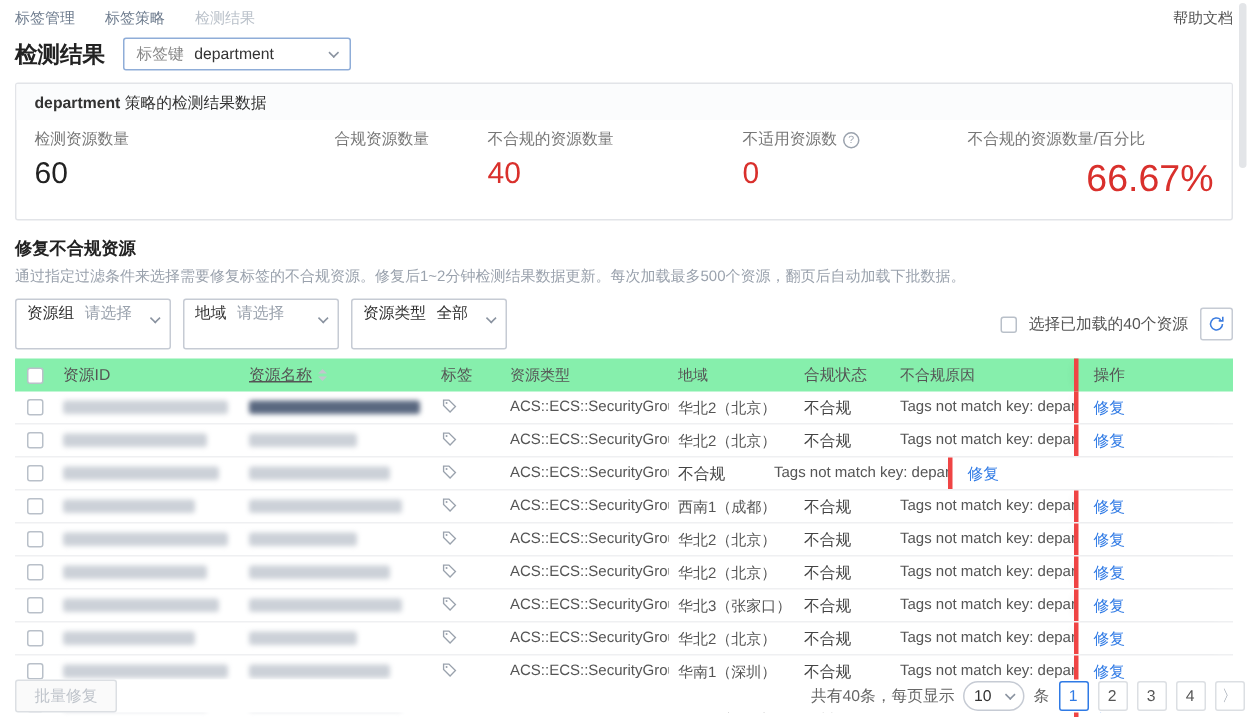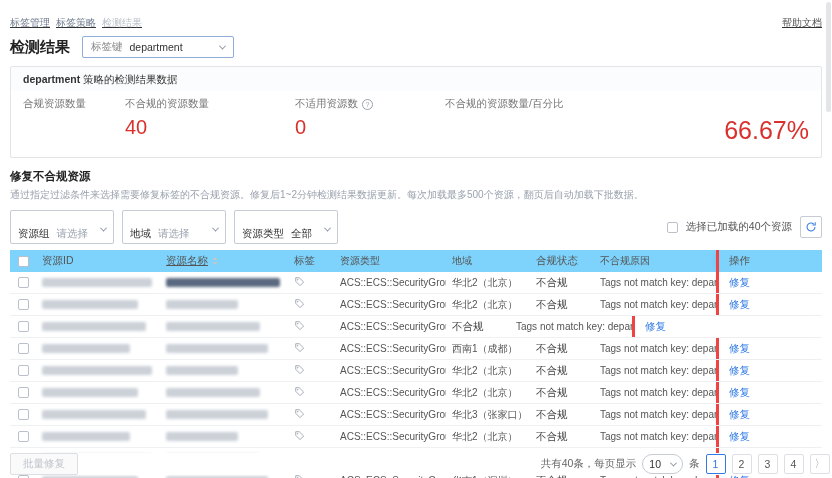--- a/index.html
+++ b/index.html
@@ -3,21 +3,21 @@
 <meta charset="utf-8">
 <style>
   * { box-sizing: border-box; margin: 0; padding: 0; }
   html,body { width: 832px; height: 478px; }
   body {
     font-family: "Liberation Sans", "DejaVu Sans", sans-serif;
     font-size: 11px; color: #333; background: #fff;
     position: relative; overflow: hidden;
   }
   
-  .topbar { display: flex; align-items: center; gap: 6px; padding: 16px 10px 3px; font-size: 10px; text-decoration: underline; }
+  .topbar { display: flex; align-items: center; gap: 20px; padding: 5px 10px 3px; font-size: 10px; }
   .crumb { color: #6e7c8e; cursor: pointer; }
   .crumb.current { color: #b9c0c9; cursor: default; }
   .help-link { margin-left: auto; color: #555; cursor: pointer; }
   
   .title-row { display: flex; align-items: center; gap: 12px; padding: 3px 10px 8px; }
   .page-title { font-size: 15px; font-weight: bold; color: #222; }
   .key-select { display: flex; align-items: center; gap: 7px; width: 152px; height: 22px;
     border: 1px solid #8fadd8; border-radius: 2px; padding: 0 8px; font-size: 10.5px; background: #fff; cursor: pointer; }
   .key-select .lbl { color: #888; }
   .key-select .val { color: #333; }
@@ -32,30 +32,30 @@
   .metric-value { font-size: 20px; margin-top: 5px; color: #222; }
   .metric-value.red { color: #d9302c; }
   .m0 { width: 200px; } .m1 { width: 102px; } .m2 { width: 170px; } .m3 { width: 150px; } .m4 { flex: 1; }
   .m4 .metric-value { font-weight: normal; font-size: 25px; text-align: right; }
   .info-ic { width: 11px; height: 11px; border-radius: 50%; border: 1px solid #9aa2ad; color: #9aa2ad;
     font-size: 7px; display: inline-flex; align-items: center; justify-content: center; flex: none; }
   
   .repair-title { margin: 11px 10px 0; font-size: 11.5px; font-weight: bold; color: #222; }
   .repair-desc { margin: 4px 10px 0; font-size: 10px; color: #9aa2ad; }
   .filter-row { margin: 8px 10px 0; display: flex; align-items: center; gap: 8px; }
-  .f-select { display: flex; align-items: flex-start; gap: 7px; height: 22px; min-width: 104px;
+  .f-select { display: flex; align-items: flex-end; gap: 7px; height: 22px; min-width: 104px;
     border: 1px solid #c6cbd4; border-radius: 2px; padding: 16px 7px; font-size: 10.5px; background: #fff; cursor: pointer; }
   .f-select .ph { color: #9aa2ad; }
   .filter-right { margin-left: auto; display: flex; align-items: center; gap: 8px; font-size: 10.5px; color: #555; }
   .cb { display: inline-block; width: 11px; height: 11px; border: 1px solid #b9c0c9; border-radius: 2px; background: #fff; cursor: pointer; flex: none; }
   .refresh-btn { width: 22px; height: 22px; border: 1px solid #c6cbd4; border-radius: 2px; background: #fff;
     display: flex; align-items: center; justify-content: center; cursor: pointer; }
   
   .table { margin: 6px 10px 0; font-size: 10.5px; }
-  .thead { display: flex; align-items: stretch; height: 22px; background: #7dd3fc; color: #555; }
+  .thead { display: flex; align-items: stretch; height: 22px; background: #86efac; color: #555; }
   .trow { display: flex; align-items: stretch; height: 22px; border-bottom: 1px solid #eff0f2; color: #444; }
   .cell { display: flex; align-items: center; padding: 0 6px; white-space: nowrap; overflow: hidden; }
   .c-cb { width: 26px; justify-content: center; padding: 0; }
   .c-id { width: 124px; }
   .c-name { width: 128px; text-decoration: underline; }
   .c-tag { width: 46px; }
   .c-type { width: 112px; font-size: 10px; color: #555; }
   .c-region { width: 84px; font-size: 10px; color: #555; }
   .c-status { width: 64px; }
   .c-reason { width: 122px; font-size: 10px; color: #555; }
@@ -109,20 +109,24 @@
     <span class="val">department</span>
     <span class="chev"></span>
   </div>
 </div>
 
 <div class="card">
   <div class="card-head">
     <b>department</b><span> 策略的检测结果数据</span>
   </div>
   <div class="metrics">
+    <div class="metric m0">
+      <div class="metric-label">检测资源数量</div>
+      <div class="metric-value">60</div>
+    </div>
     <div class="metric m1">
       <div class="metric-label">合规资源数量</div>
     </div>
     <div class="metric m2">
       <div class="metric-label">不合规的资源数量</div>
       <div class="metric-value red">40</div>
     </div>
     <div class="metric m3">
       <div class="metric-label">
         <span>不适用资源数</span>

